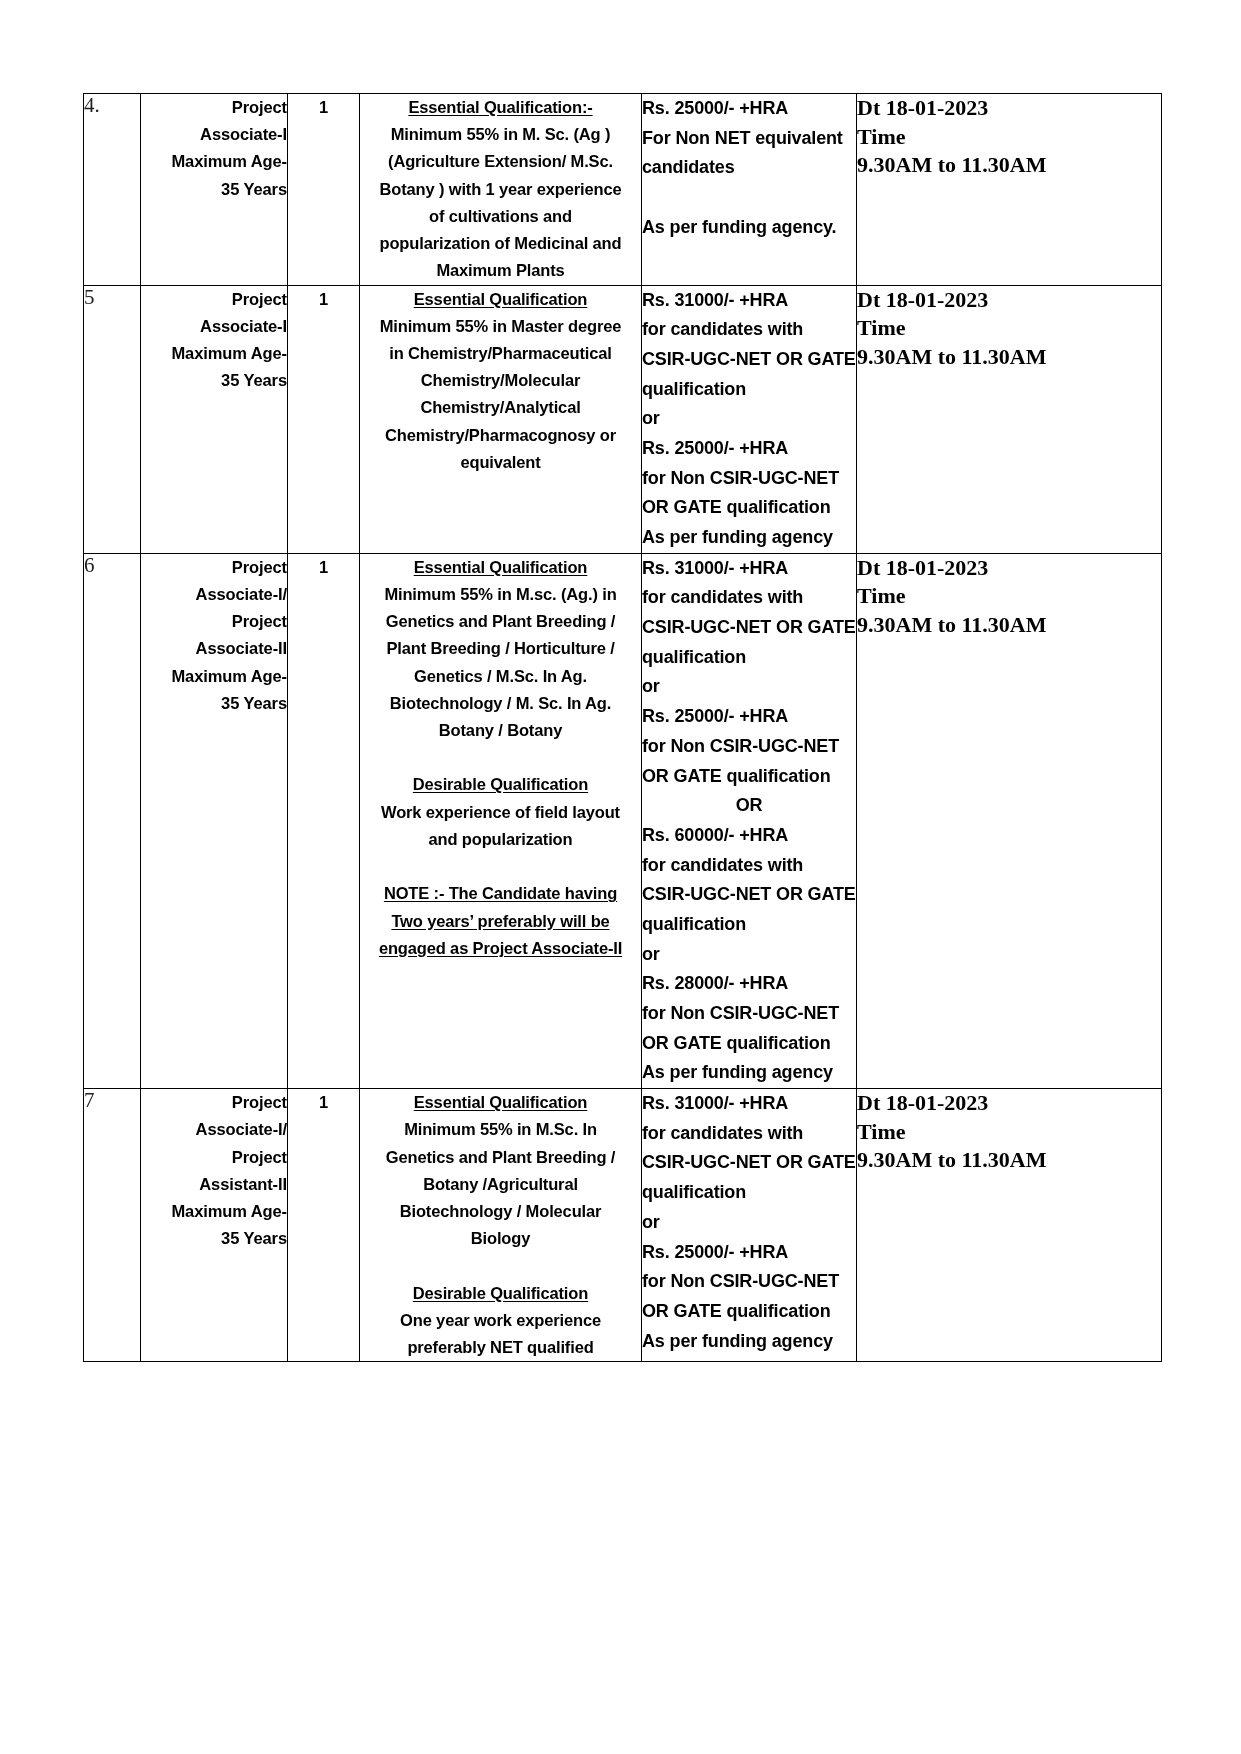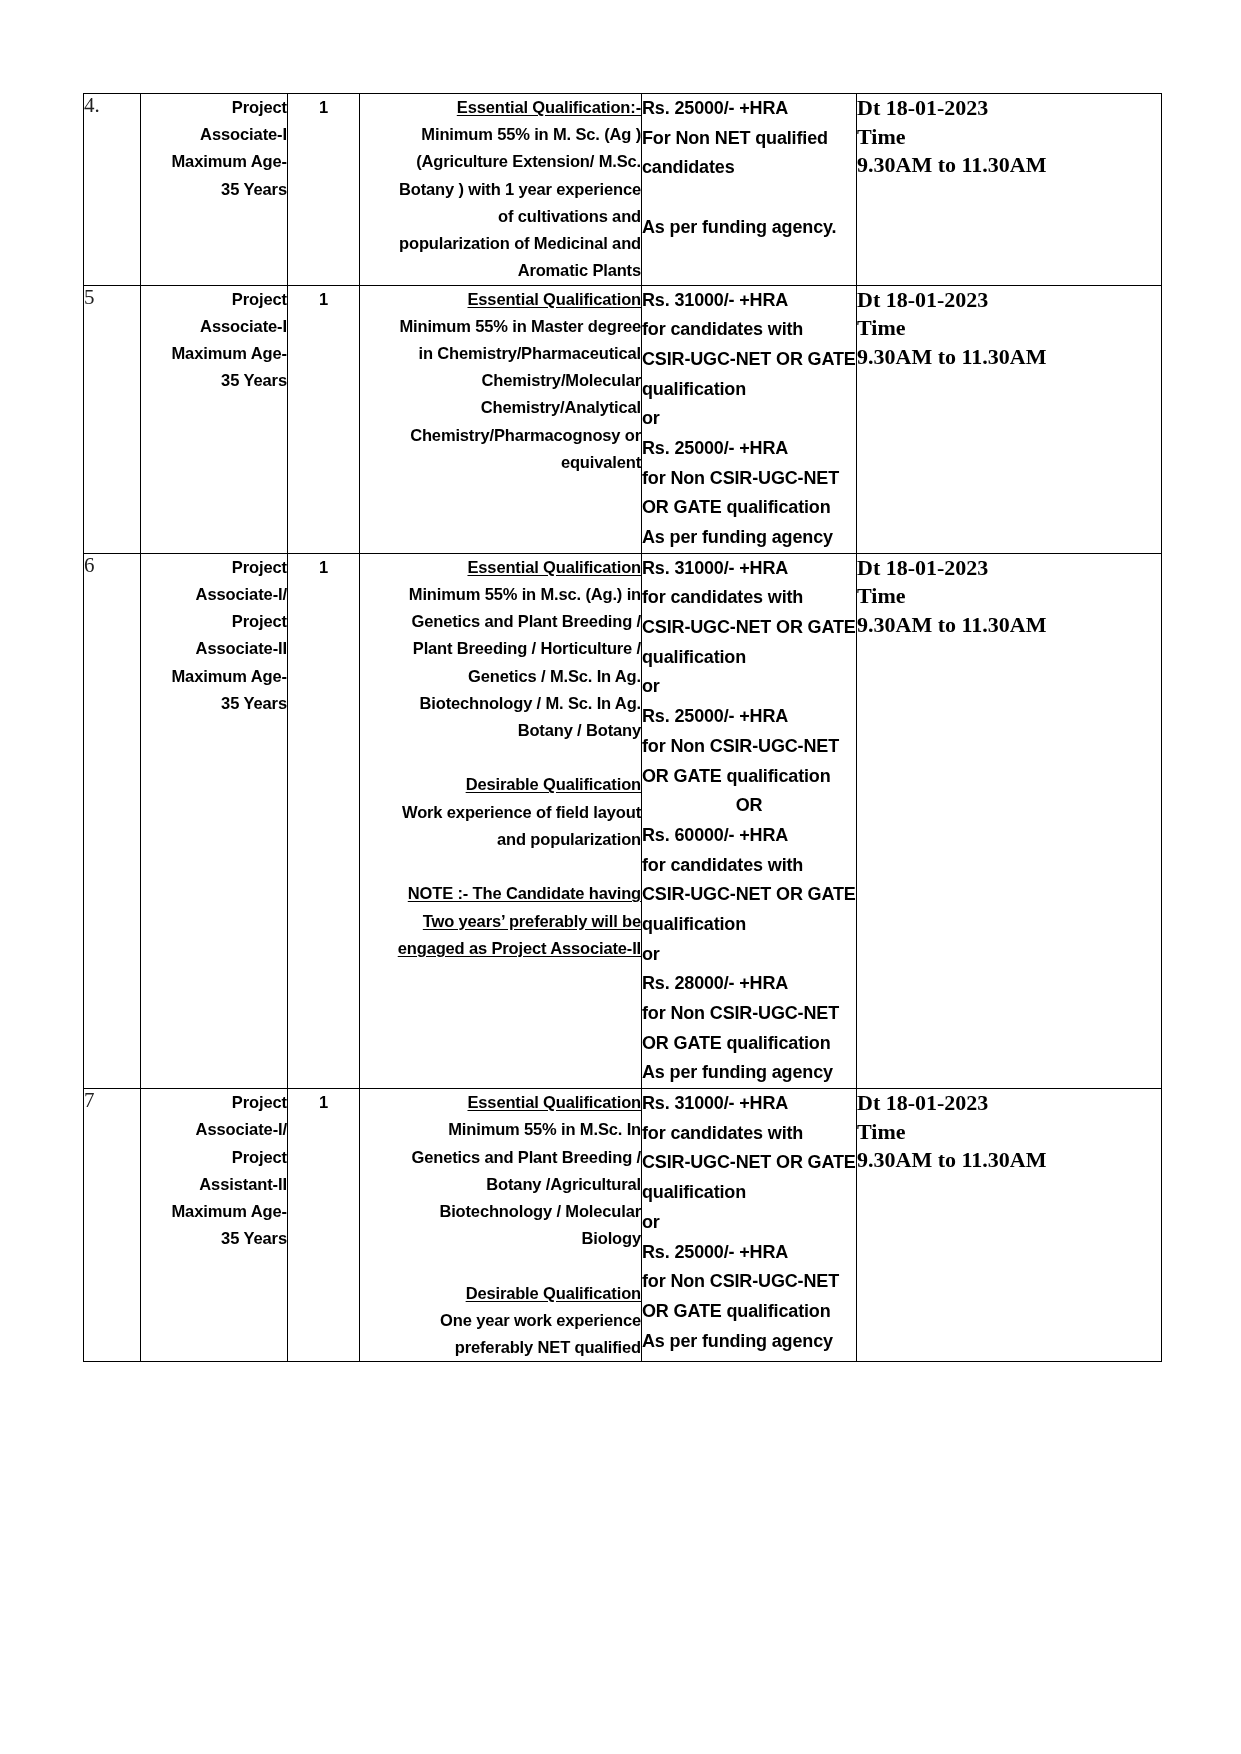--- a/index.html
+++ b/index.html
@@ -69,21 +69,21 @@
     font-weight: bold;
     font-size: 16.5px;
     line-height: 1.65;
     padding: 8px 4px;
   }
   .cell-qual {
     font-weight: bold;
     font-size: 16.5px;
     line-height: 1.65;
     padding: 8px 3px 8px 5px;
-    text-align: right;
+    text-align: center;
     letter-spacing: -0.15px;
   }
   .cell-sal {
     font-weight: bold;
     font-size: 18px;
     line-height: 1.65;
     padding: 8px 3px 8px 4px;
     text-align: left;
     letter-spacing: -0.15px;
   }
@@ -125,25 +125,25 @@
               <span class="ln">35 Years</span>
             </td>
             <td class="cell-no">1</td>
             <td class="cell-qual">
               <span class="ln u">Essential Qualification:-</span>
               <span class="ln">Minimum 55% in M. Sc. (Ag )</span>
               <span class="ln">(Agriculture Extension/ M.Sc.</span>
               <span class="ln">Botany ) with 1 year experience</span>
               <span class="ln">of cultivations and</span>
               <span class="ln">popularization of Medicinal and</span>
-              <span class="ln">Aromatic Plants</span>
-            </td>
-            <td class="cell-sal">
-              <span class="ln">Rs. 25000/- +HRA</span>
-              <span class="ln">For Non NET qualified</span>
+              <span class="ln">Maximum Plants</span>
+            </td>
+            <td class="cell-sal">
+              <span class="ln">Rs. 25000/- +HRA</span>
+              <span class="ln">For Non NET equivalent</span>
               <span class="ln">candidates</span>
               <span class="blank-line"></span>
               <span class="ln">As per funding agency.</span>
             </td>
             <td class="cell-date">
               <span class="ln nowrap">Dt 18-01-2023</span>
               <span class="ln nowrap">Time</span>
               <span class="ln nowrap">9.30AM to 11.30AM</span>
             </td>
           </tr>

